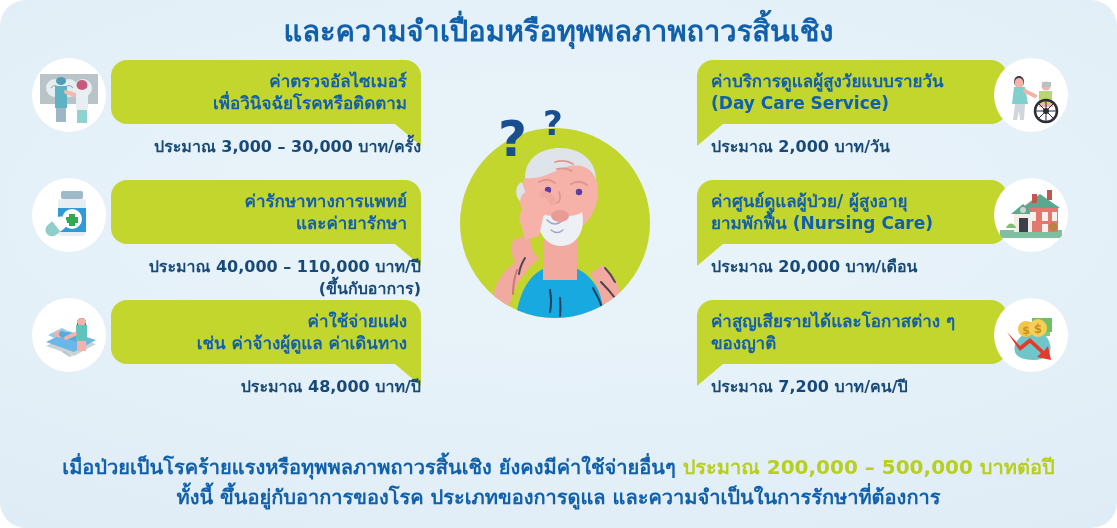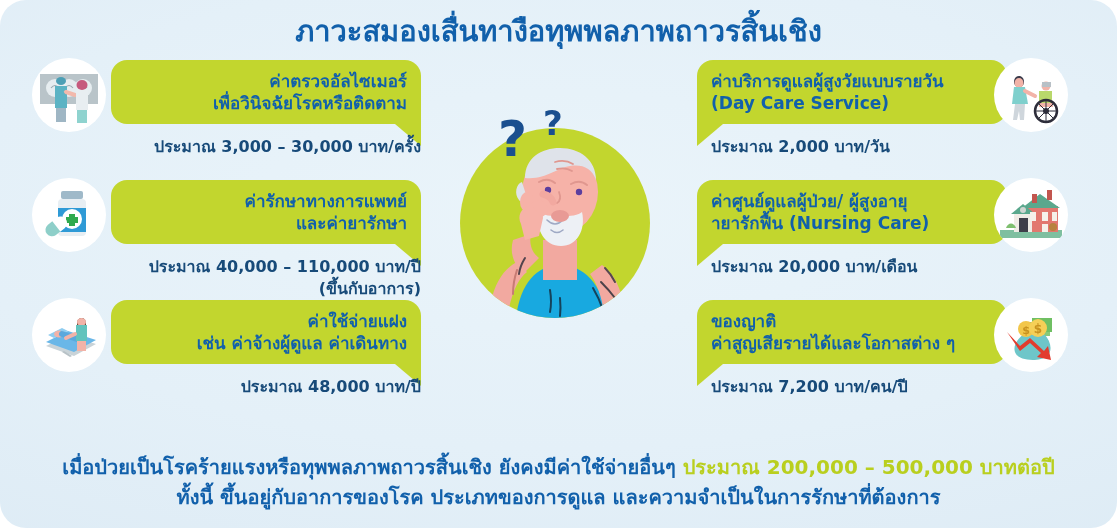--- a/index.html
+++ b/index.html
@@ -119,21 +119,21 @@
     line-height:1.5;
   }
   .footer .hl{color:#b9cf1f;}
   .footer-line{display:block;}
 </style>
 </head>
 <body>
 
 <div id="infographic">
 
-  <div class="title">ภาวะสมองเสื่นทางือทุพพลภาพถาวรสิ้นเชิง</div>
+  <div class="title">และความจำเปื่อมหรือทุพพลภาพถาวรสิ้นเชิง</div>
 
   <div class="col col-left">
 
     <div class="row">
       <div class="icon-circle icon-left">
         <svg viewBox="0 0 74 74">
           <rect x="8" y="16" width="58" height="30" fill="#b9c4c9"></rect>
           <circle cx="23" cy="30" r="9" fill="#e6edf0"></circle>
             <circle cx="37" cy="30" r="9" fill="#e6edf0"></circle>
             <circle cx="51" cy="30" r="9" fill="#e6edf0"></circle>
@@ -236,21 +236,21 @@
           <circle cx="52" cy="53" r="11" fill="none" stroke="#2d2d3a" stroke-width="2.5"></circle>
           <circle cx="52" cy="53" r="3" fill="#2d2d3a"></circle>
           <path d="M52 42v22M41 53h22M44 45l16 16M60 45L44 61" stroke="#2d2d3a" stroke-width="1"></path>
         </svg>
       </div>
     </div>
 
     <div class="row">
       <div class="bubble bubble-right">
         <span>ค่าศูนย์ดูแลผู้ป่วย/ ผู้สูงอายุ</span>
-        <span>ายารักฟื้น (Nursing Care)</span>
+        <span>ยามพักฟื้น (Nursing Care)</span>
       </div>
       <div class="sub sub-right">
         <span>ประมาณ 20,000 บาท/เดือน</span>
         <span></span>
       </div>
       <div class="icon-circle icon-right">
         <svg viewBox="0 0 74 74">
           <rect x="6" y="52" width="62" height="8" fill="#7fbfa0"></rect>
           <rect x="30" y="28" width="34" height="26" fill="#e2786f"></rect>
           <path d="M28 30l18-14 20 14z" fill="#5aa88d"></path>
@@ -265,22 +265,22 @@
           <rect x="58" y="34" width="5" height="9" fill="#f5f1ea"></rect>
           <rect x="48" y="46" width="6" height="8" fill="#f5f1ea"></rect>
           <path d="M12 50c2-6 8-6 10 0z" fill="#7fbf6f"></path>
           <circle cx="59" cy="49" r="4" fill="#b8823f"></circle>
         </svg>
       </div>
     </div>
 
     <div class="row">
       <div class="bubble bubble-right">
+        <span>ค่าสูญเสียรายได้และโอกาสต่าง ๆ</span>
         <span>ของญาติ</span>
-        <span>ค่าสูญเสียรายได้และโอกาสต่าง ๆ</span>
       </div>
       <div class="sub sub-right">
         <span>ประมาณ 7,200 บาท/คน/ปี</span>
         <span></span>
       </div>
       <div class="icon-circle icon-right">
         <svg viewBox="0 0 74 74">
           <path d="M34 24h22v14H34z" fill="#86c97a"></path>
           <path d="M38 20h20v14H38z" fill="#6fbf63"></path>
           <path d="M30 36c-8 6-12 14-8 20 4 7 24 8 31 2 6-5 4-15-3-22z" fill="#6ec6c9"></path>

